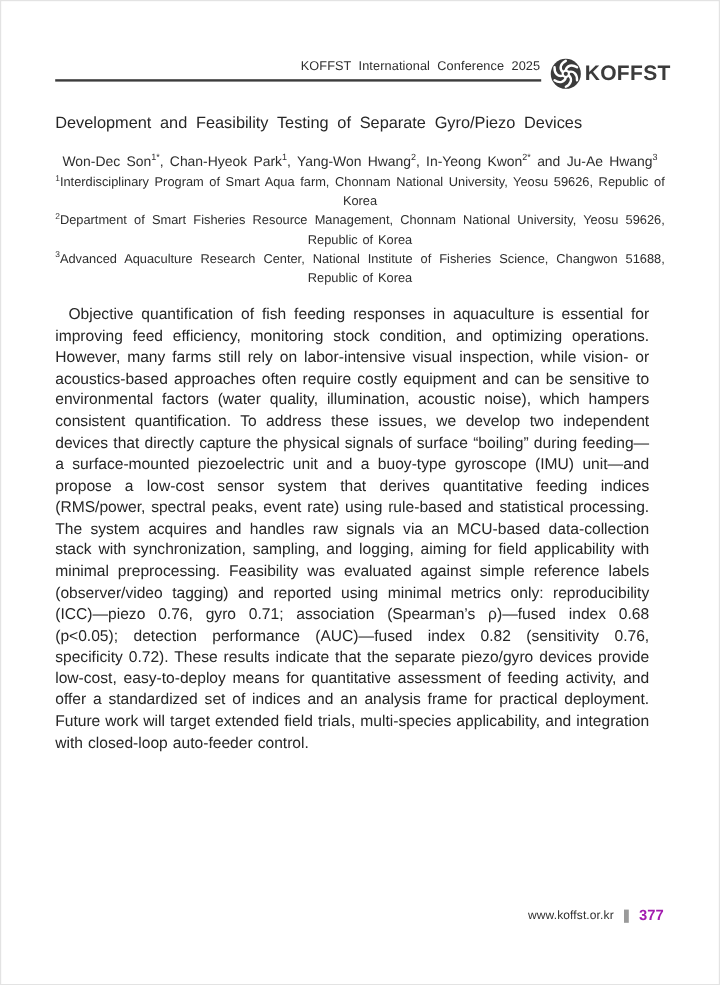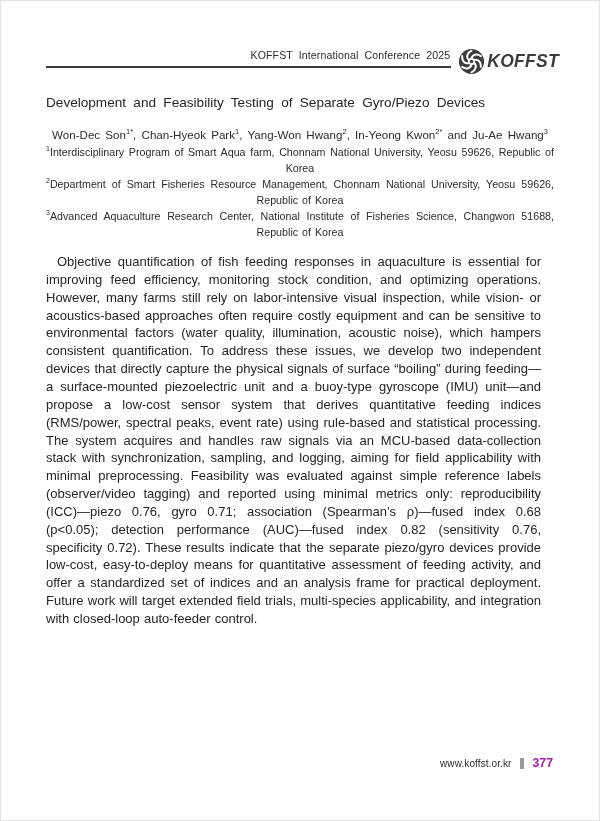--- a/index.html
+++ b/index.html
@@ -13,21 +13,21 @@
   .page{
     position:relative;width:600px;height:821px;box-sizing:border-box;
     background:#fff;border:1px solid #e3e3e3;overflow:hidden;
   }
   
   .header{display:flex;align-items:center;padding:47px 40px 0 45px;}
   .header-left{flex:1;border-bottom:2px solid var(--rule);padding-bottom:5px;text-align:right;}
   .conf-name{font-size:10.6px;word-spacing:3px;letter-spacing:0.1px;white-space:nowrap;padding-right:1px;}
   .logo-group{display:flex;align-items:center;margin-left:7px;margin-bottom:-6px;}
   .logo-icon{display:inline-flex;line-height:0;}
-  .logo-text{font-size:17.5px;font-weight:bold;letter-spacing:0.3px;color:var(--logo);margin-left:2px;font-style:italic;}
+  .logo-text{font-size:17.5px;font-weight:bold;letter-spacing:0.3px;color:var(--logo);margin-left:2px;}
   
   .paper-id{margin:25px 45px 0 45px;font-size:11.6px;letter-spacing:0.2px;}
   
   .title{margin:23px 45px 0 45px;font-size:13.6px;line-height:21.5px;word-spacing:3.5px;color:#262626;}
   
   .authors{margin:14px 45px 0 45px;text-align:center;font-size:11.6px;word-spacing:2px;white-space:nowrap;}
   .authors sup{font-size:7.5px;line-height:0;}
   
   .affiliations{margin:3px 45px 0 45px;}
   .affiliations p{

